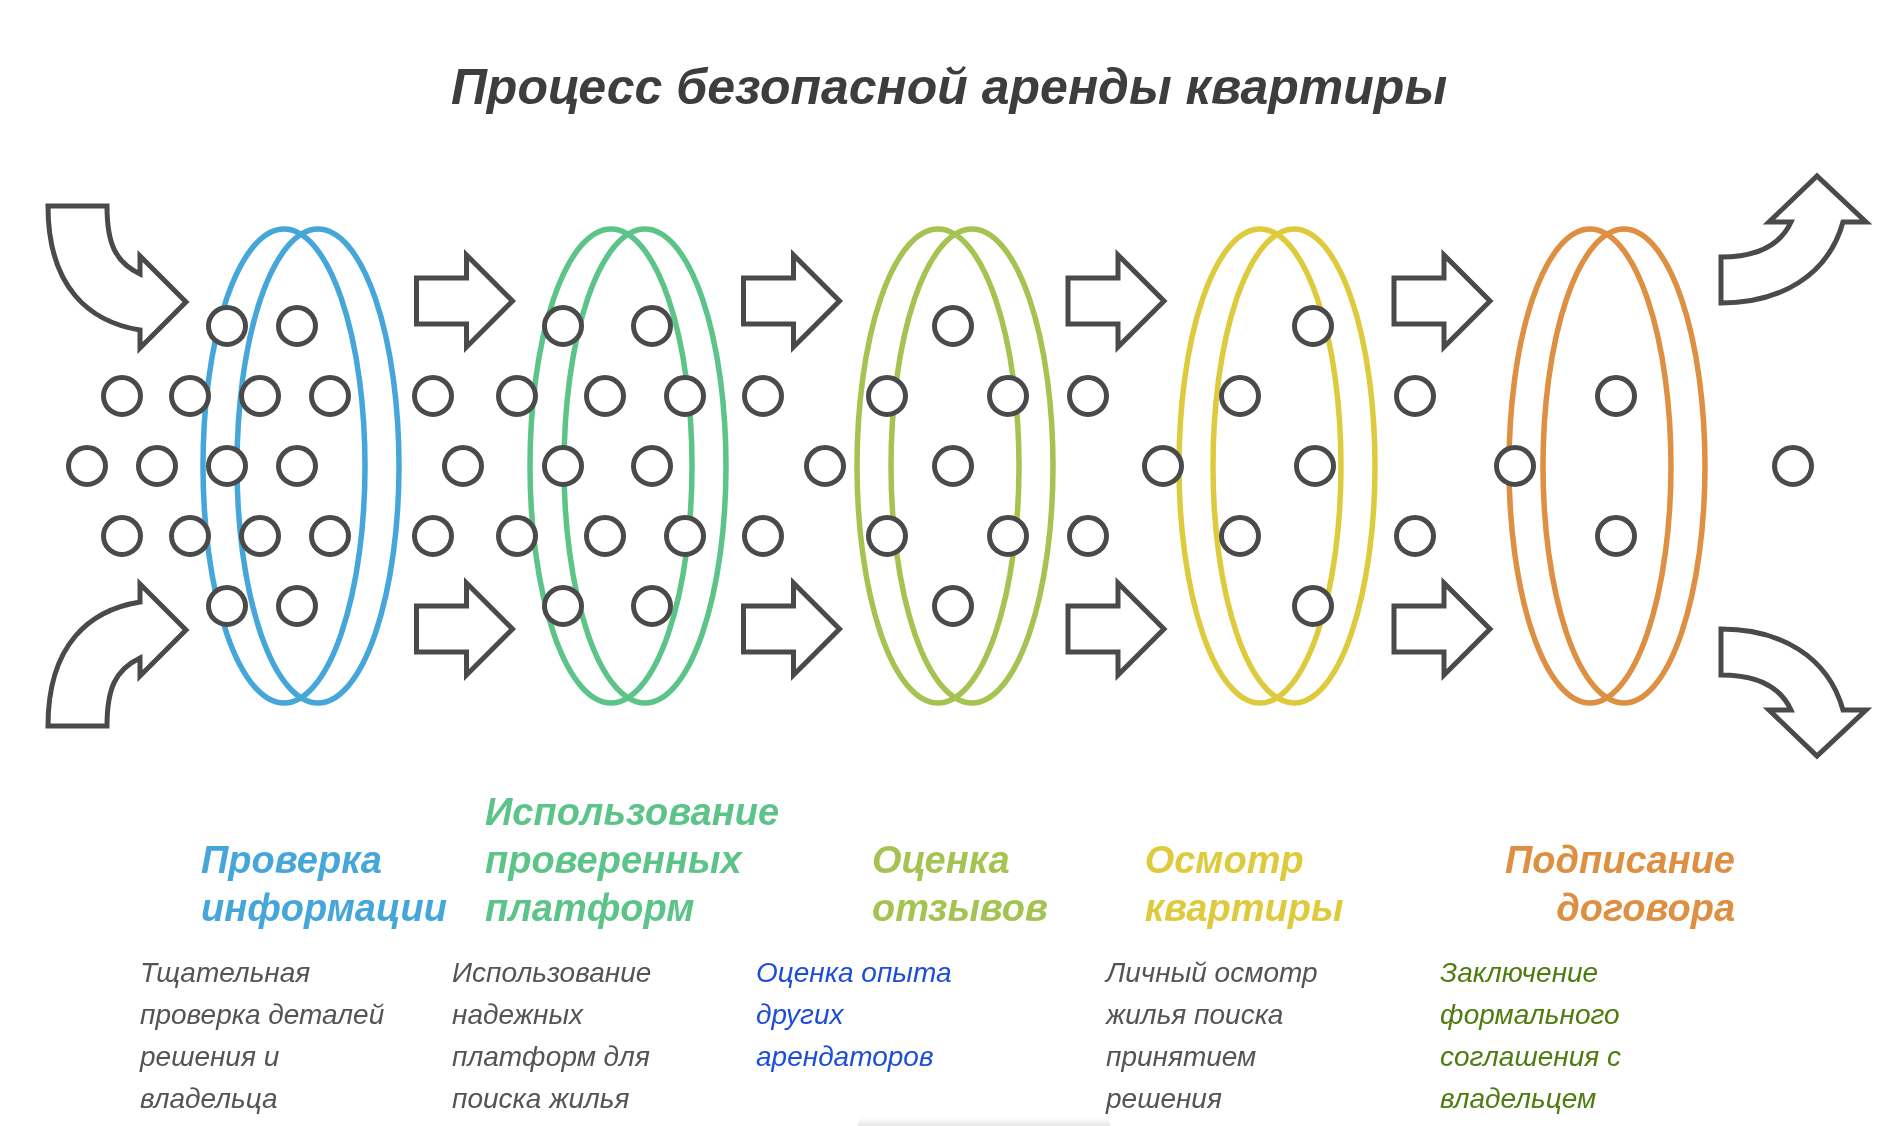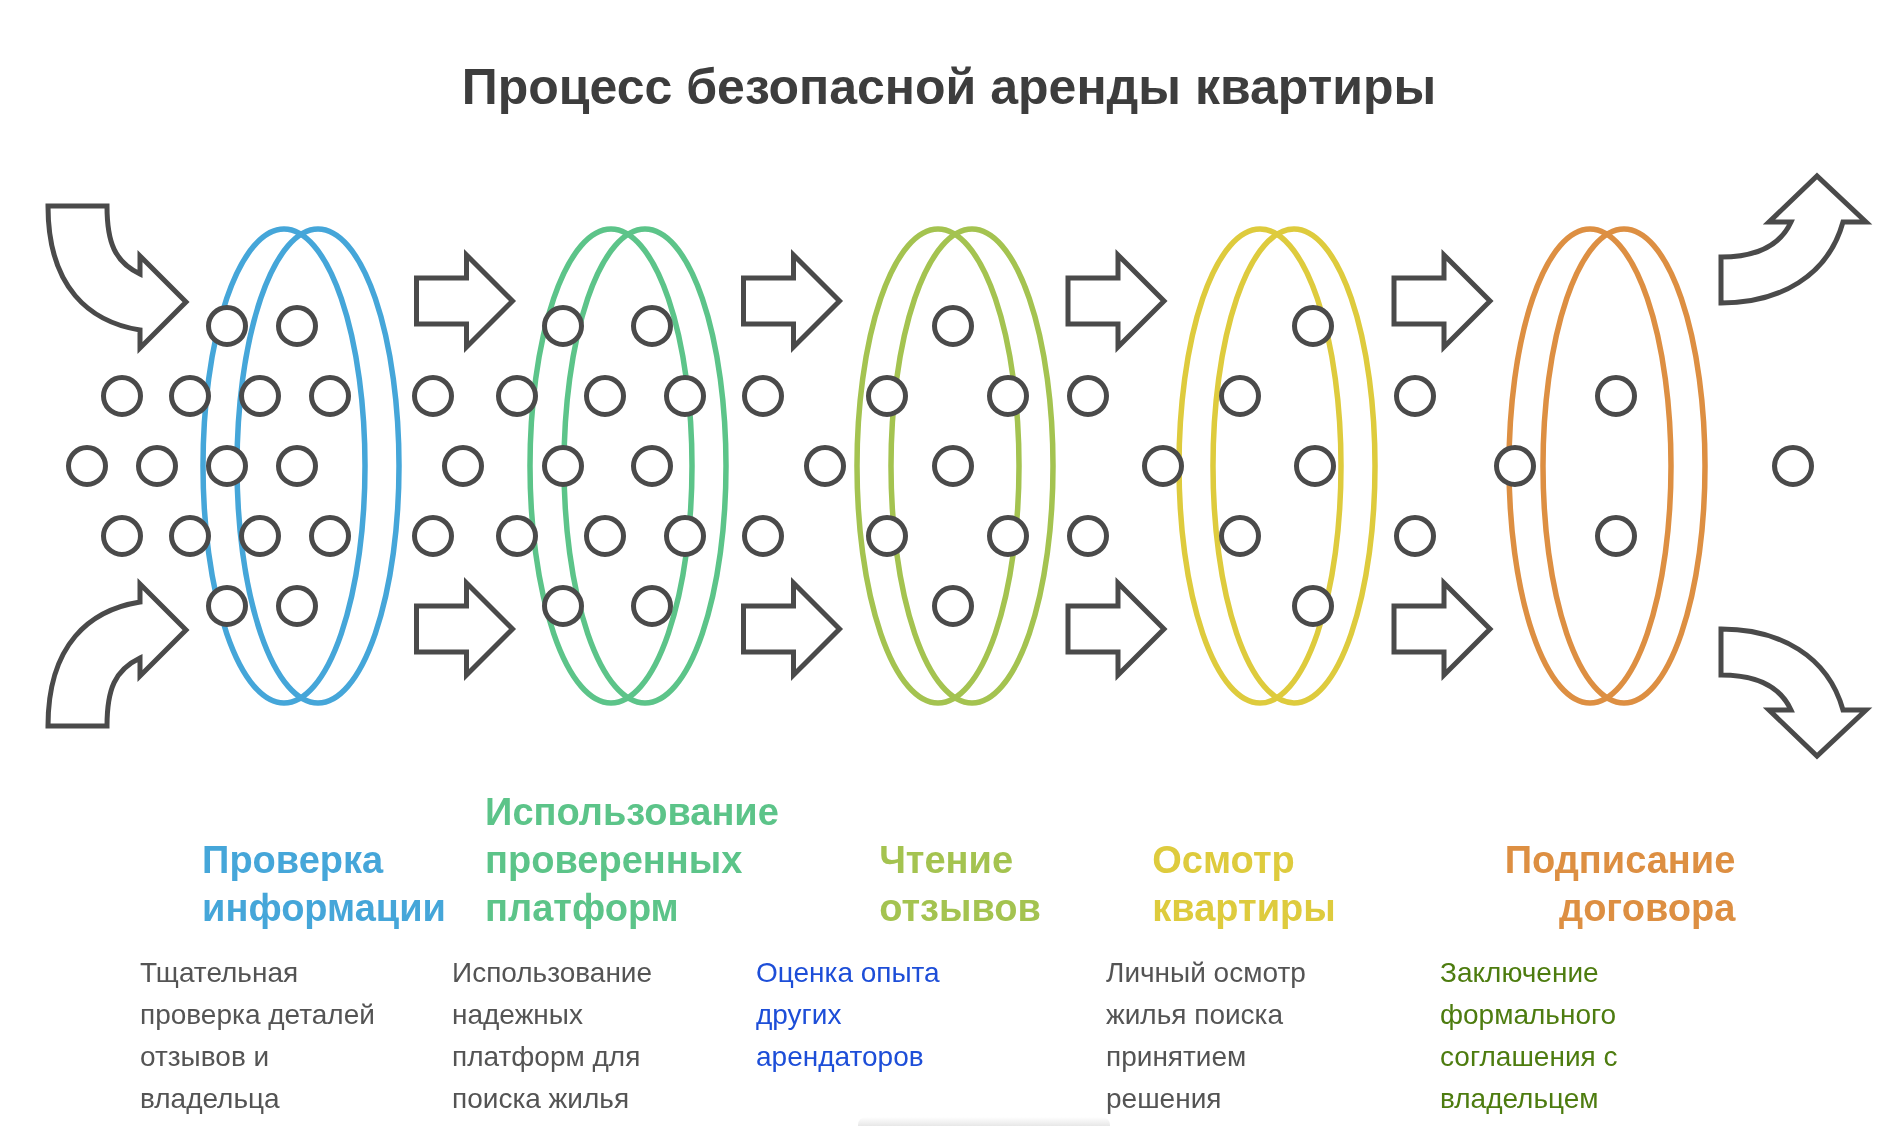--- a/index.html
+++ b/index.html
@@ -3,20 +3,21 @@
 <meta charset="utf-8">
 <style>
   html,body{margin:0;padding:0;background:#ffffff;}
   .page{
     position:relative;
     width:1898px;
     height:1126px;
     background:#ffffff;
     overflow:hidden;
     font-family:"Liberation Sans", sans-serif;
+    font-style:italic;
   }
   .title{
     position:absolute;
     top:24px; left:0; right:0;
     text-align:center;
     font-size:50px;
     font-weight:bold;
     letter-spacing:0px;
   }
   #flow-svg{
@@ -178,39 +179,39 @@
       </g>
   </svg>
 
   <div>
     <div class="stage-heading-box" style="left:140px">
       <div class="stage-heading" style="color: rgb(69, 166, 217); margin-left: 8px;">Проверка
 информации</div>
     </div>
     <div class="stage-desc" style="left: 140px; color: rgb(84, 84, 84);">Тщательная
 проверка деталей
-отзывов и
+решения и
 владельца</div>
   </div>
 
   <div>
     <div class="stage-heading-box" style="left:452px">
       <div class="stage-heading" style="color: rgb(92, 196, 137);">Использование
 проверенных
 платформ</div>
     </div>
     <div class="stage-desc" style="left: 452px; color: rgb(84, 84, 84);">Использование
 надежных
 платформ для
 поиска жилья</div>
   </div>
 
   <div>
     <div class="stage-heading-box" style="left:780px">
-      <div class="stage-heading" style="color: rgb(164, 195, 80);">Чтение
+      <div class="stage-heading" style="color: rgb(164, 195, 80);">Оценка
 отзывов</div>
     </div>
     <div class="stage-desc" style="left: 756px; color: #1d4ed8;">Оценка опыта
 других
 арендаторов</div>
   </div>
 
   <div>
     <div class="stage-heading-box" style="left:1064px">
       <div class="stage-heading" style="color: rgb(222, 203, 61);">Осмотр

